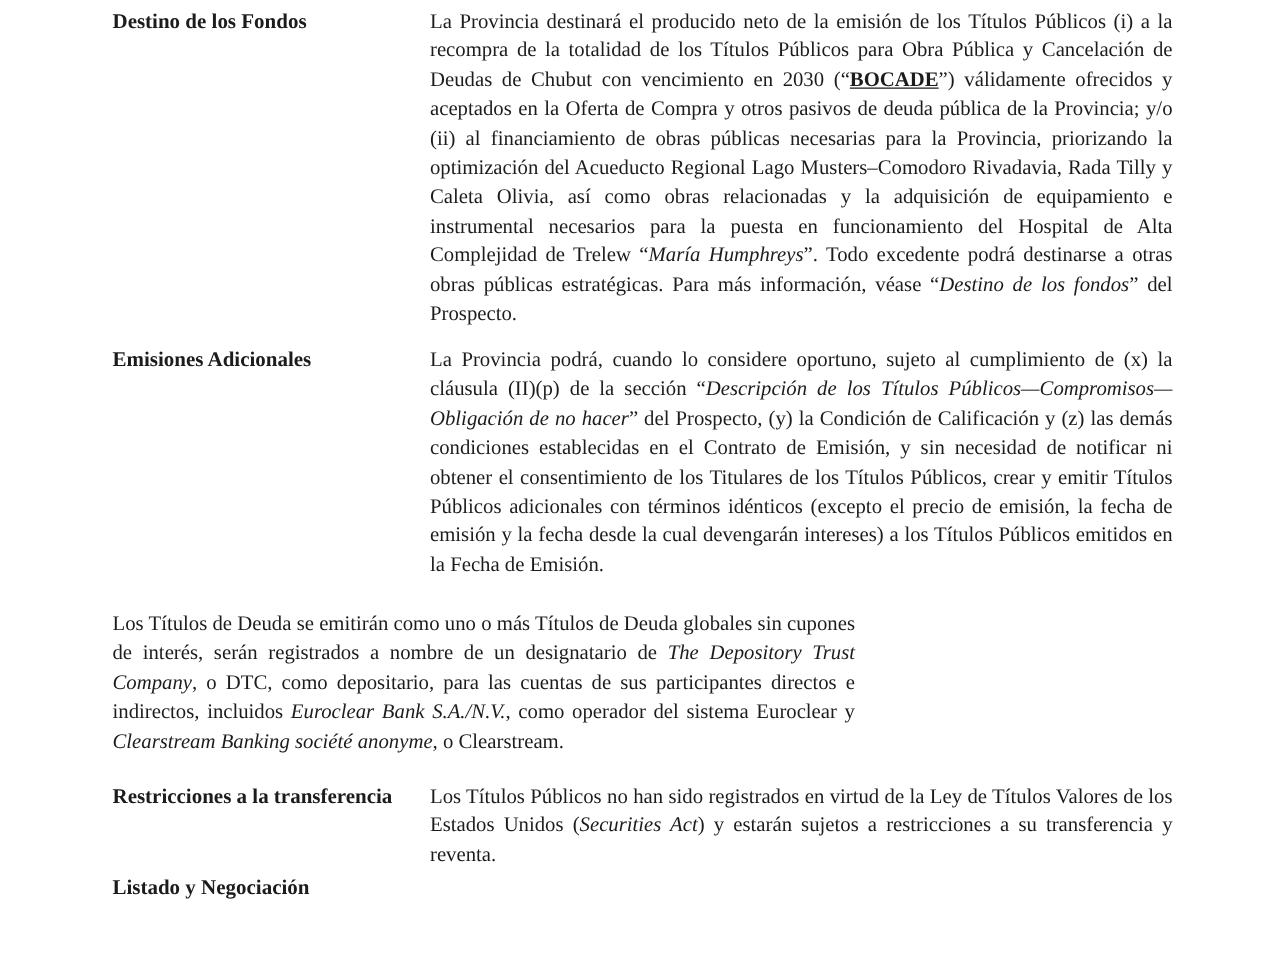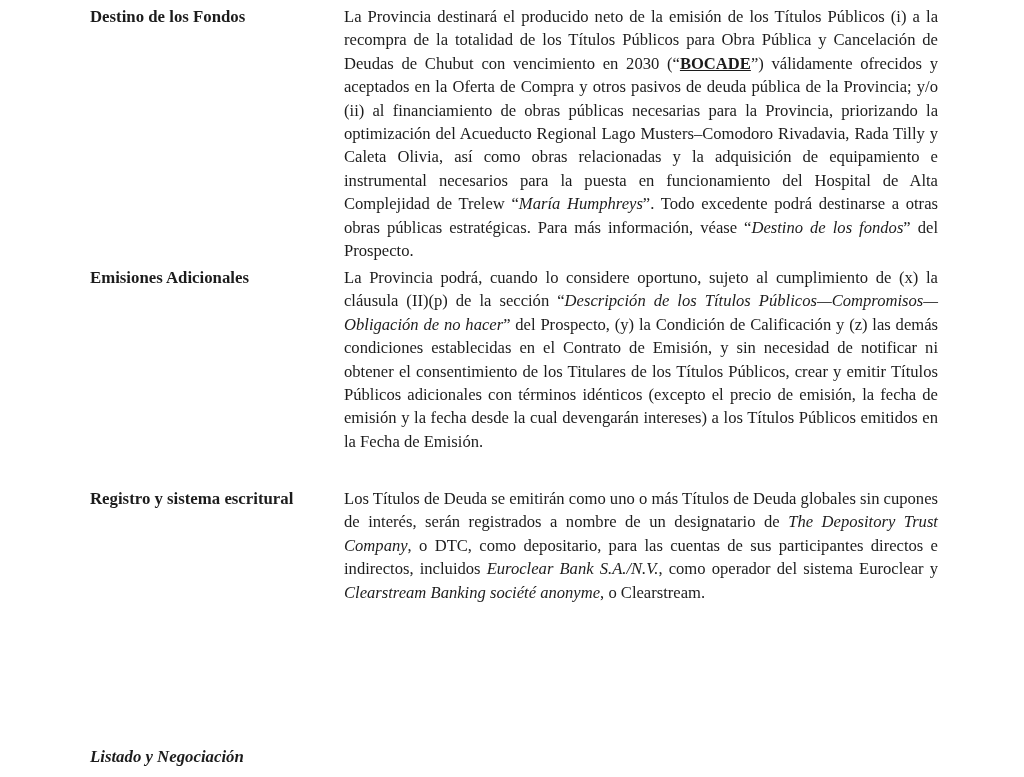--- a/index.html
+++ b/index.html
@@ -18,24 +18,24 @@
   }
   .term-row {
     position: absolute;
     left: 90px;
     width: 848px;
     display: flex;
     align-items: flex-start;
   }
   
   .term-row:nth-child(1) { top: 5px; }
-  .term-row:nth-child(2) { top: 266px; }
+  .term-row:nth-child(2) { top: 276px; }
   .term-row:nth-child(3) { top: 487px; }
   .term-row:nth-child(4) { top: 625px; }
-  .term-row:nth-child(5) { top: 745px; font-style: italic; }
+  .term-row:nth-child(5) { top: 698px; }
   .term-label {
     flex: 0 0 254px;
     font-weight: bold;
     font-size: 16.8px;
     line-height: 23.4px;
     padding-right: 12px;
     box-sizing: border-box;
   }
   .term-body {
     width: 594px;
@@ -54,22 +54,23 @@
   <div id="terms">
       <div class="term-row">
         <div class="term-label">Destino de los Fondos</div>
         <div class="term-body"><span>La Provincia destinará el producido neto de la emisión de los Títulos Públicos (i) a la recompra de la totalidad de los Títulos Públicos para Obra Pública y Cancelación de Deudas de Chubut con vencimiento en 2030 (“</span><span class="b">BOCADE</span><span>”) válidamente ofrecidos y aceptados en la Oferta de Compra y otros pasivos de deuda pública de la Provincia; y/o (ii) al financiamiento de obras públicas necesarias para la Provincia, priorizando la optimización del Acueducto Regional Lago Musters–Comodoro Rivadavia, Rada Tilly y Caleta Olivia, así como obras relacionadas y la adquisición de equipamiento e instrumental necesarios para la puesta en funcionamiento del Hospital de Alta Complejidad de Trelew “</span><span class="i">María Humphreys</span><span>”. Todo excedente podrá destinarse a otras obras públicas estratégicas. Para más información, véase “</span><span class="i">Destino de los fondos</span><span>” del Prospecto.</span></div>
       </div>
       <div class="term-row">
         <div class="term-label">Emisiones Adicionales</div>
         <div class="term-body"><span>La Provincia podrá, cuando lo considere oportuno, sujeto al cumplimiento de (x) la cláusula (II)(p) de la sección “</span><span class="i">Descripción de los Títulos Públicos—Compromisos—Obligación de no hacer</span><span>” del Prospecto, (y) la Condición de Calificación y (z) las demás condiciones establecidas en el Contrato de Emisión, y sin necesidad de notificar ni obtener el consentimiento de los Titulares de los Títulos Públicos, crear y emitir Títulos Públicos adicionales con términos idénticos (excepto el precio de emisión, la fecha de emisión y la fecha desde la cual devengarán intereses) a los Títulos Públicos emitidos en la Fecha de Emisión.</span></div>
       </div>
       <div class="term-row">
-        <div class="term-label">Registro y sistema escritural</div>
         <div class="term-body"><span>Los Títulos de Deuda se emitirán como uno o más Títulos de Deuda globales sin cupones de interés, serán registrados a nombre de un designatario de </span><span class="i">The Depository Trust Company</span><span>, o DTC, como depositario, para las cuentas de sus participantes directos e indirectos, incluidos </span><span class="i">Euroclear Bank S.A./N.V.</span><span>, como operador del sistema Euroclear y </span><span class="i">Clearstream Banking société anonyme</span><span>, o Clearstream.</span></div>
       </div>
       <div class="term-row">
+        <div class="term-label">Restricciones a la transferencia</div>
+        <div class="term-body"><span>Los Títulos Públicos no han sido registrados en virtud de la Ley de Títulos Valores de los Estados Unidos (</span><span class="i">Securities Act</span><span>) y estarán sujetos a restricciones a su transferencia y reventa.</span></div>
       </div>
       <div class="term-row">
         <div class="term-label">Listado y Negociación</div>
       </div>
     </div>
 </div>
 
 </body></html>

